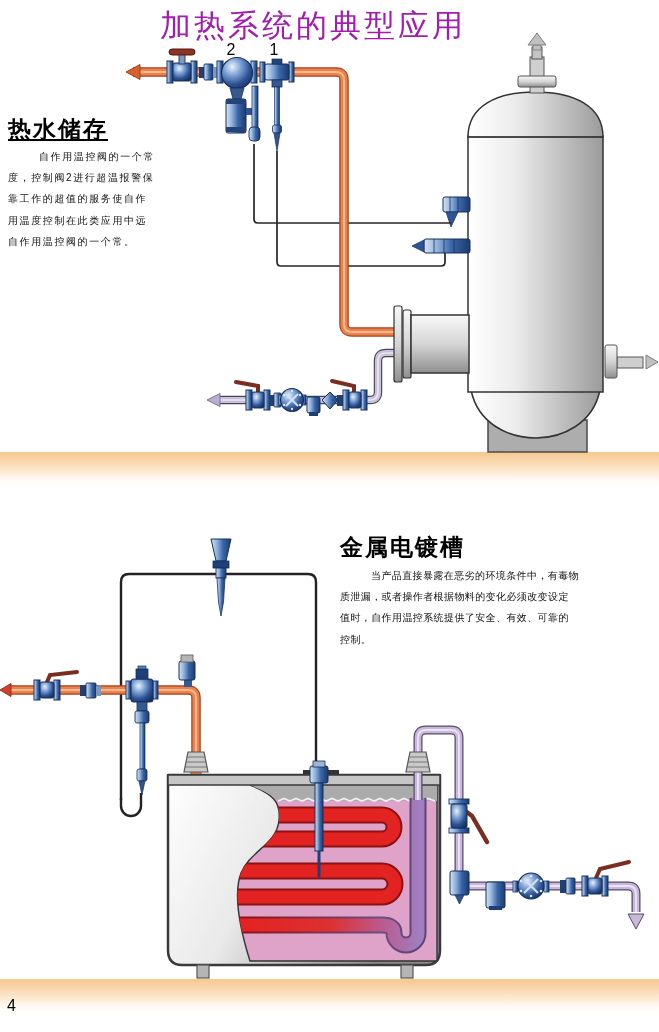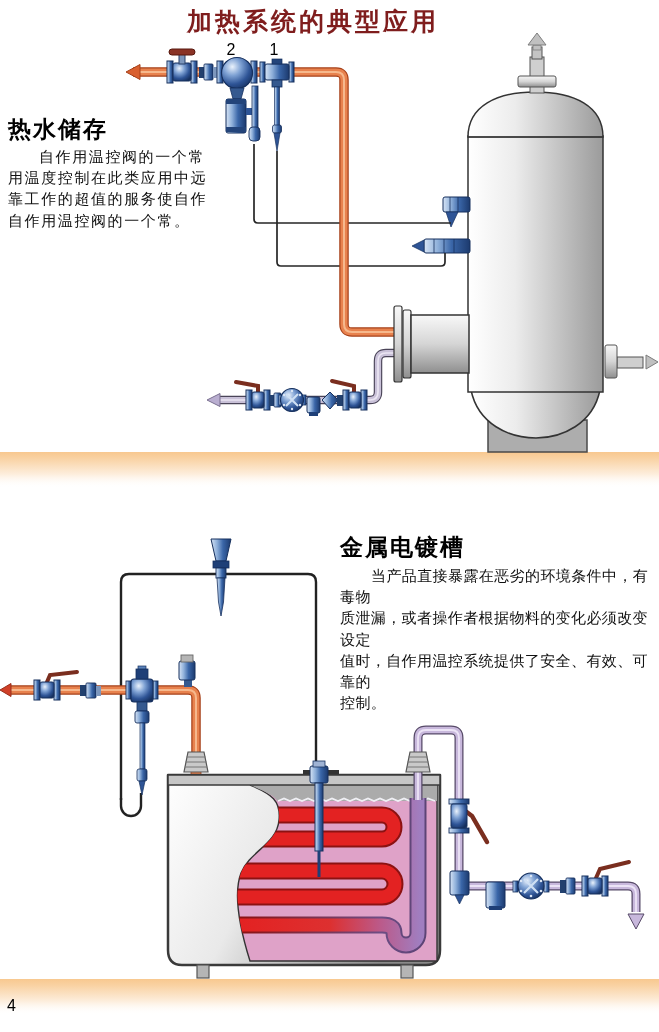--- a/index.html
+++ b/index.html
@@ -5,26 +5,26 @@
   html,body{margin:0;padding:0;}
   body{
     width:659px;height:1032px;position:relative;background:#ffffff;
     font-family:"Liberation Sans","DejaVu Sans",sans-serif;
     overflow:hidden;color:#111;
   }
   #art{position:absolute;left:0;top:0;z-index:0;}
   .txt{position:absolute;z-index:2;}
   .page-title{
     left:0;top:5px;width:626px;text-align:center;
-    font-size:25px;font-weight:bold;letter-spacing:3px;color:#7f1d1d;
+    font-size:31px;font-weight:normal;letter-spacing:3px;color:#a21caf;
   }
   .sec-heading{font-size:23px;font-weight:bold;letter-spacing:2px;color:#000;}
-  .h1{left:8px;top:114px;}
+  .h1{left:8px;top:114px;text-decoration:underline;}
   .h2{left:340px;top:532px;text-align:right;}
-  .para{font-size:15px;color:#111;}
+  .para{font-size:10px;color:#111;}
   .p1{left:8px;top:146px;width:210px;line-height:21.2px;letter-spacing:1.6px;}
   .p2{left:340px;top:565px;width:322px;line-height:21.2px;letter-spacing:0.4px;}
   .para .ln:first-child{text-indent:31px;}
   .valve-label{font-size:16px;color:#000;width:14px;text-align:center;}
   .vl2{left:224px;top:41px;}
   .vl1{left:267px;top:41px;}
   .page-num{left:7px;top:997px;font-size:16px;color:#000;}
 </style>
 </head>
 <body>
@@ -355,22 +355,23 @@
 </svg>
 
 <div class="txt page-title">加热系统的典型应用</div>
 
 <div class="txt valve-label vl2">2</div>
 <div class="txt valve-label vl1">1</div>
 
 <div class="txt sec-heading h1">热水储存</div>
 <div class="txt para p1">
   <div class="ln">自作用温控阀的一个常</div>
+  <div class="ln">度，控制阀2进行超温报警保</div>
+  <div class="ln">靠工作的超值的服务使自作</div>
   <div class="ln">用温度控制在此类应用中远</div>
-  <div class="ln">靠工作的超值的服务使自作</div>
   <div class="ln">自作用温控阀的一个常。</div>
 </div>
 
 <div class="txt sec-heading h2">金属电镀槽</div>
 <div class="txt para p2">
   <div class="ln">当产品直接暴露在恶劣的环境条件中，有毒物</div>
   <div class="ln">质泄漏，或者操作者根据物料的变化必须改变设定</div>
   <div class="ln">值时，自作用温控系统提供了安全、有效、可靠的</div>
   <div class="ln">控制。</div>
 </div>

